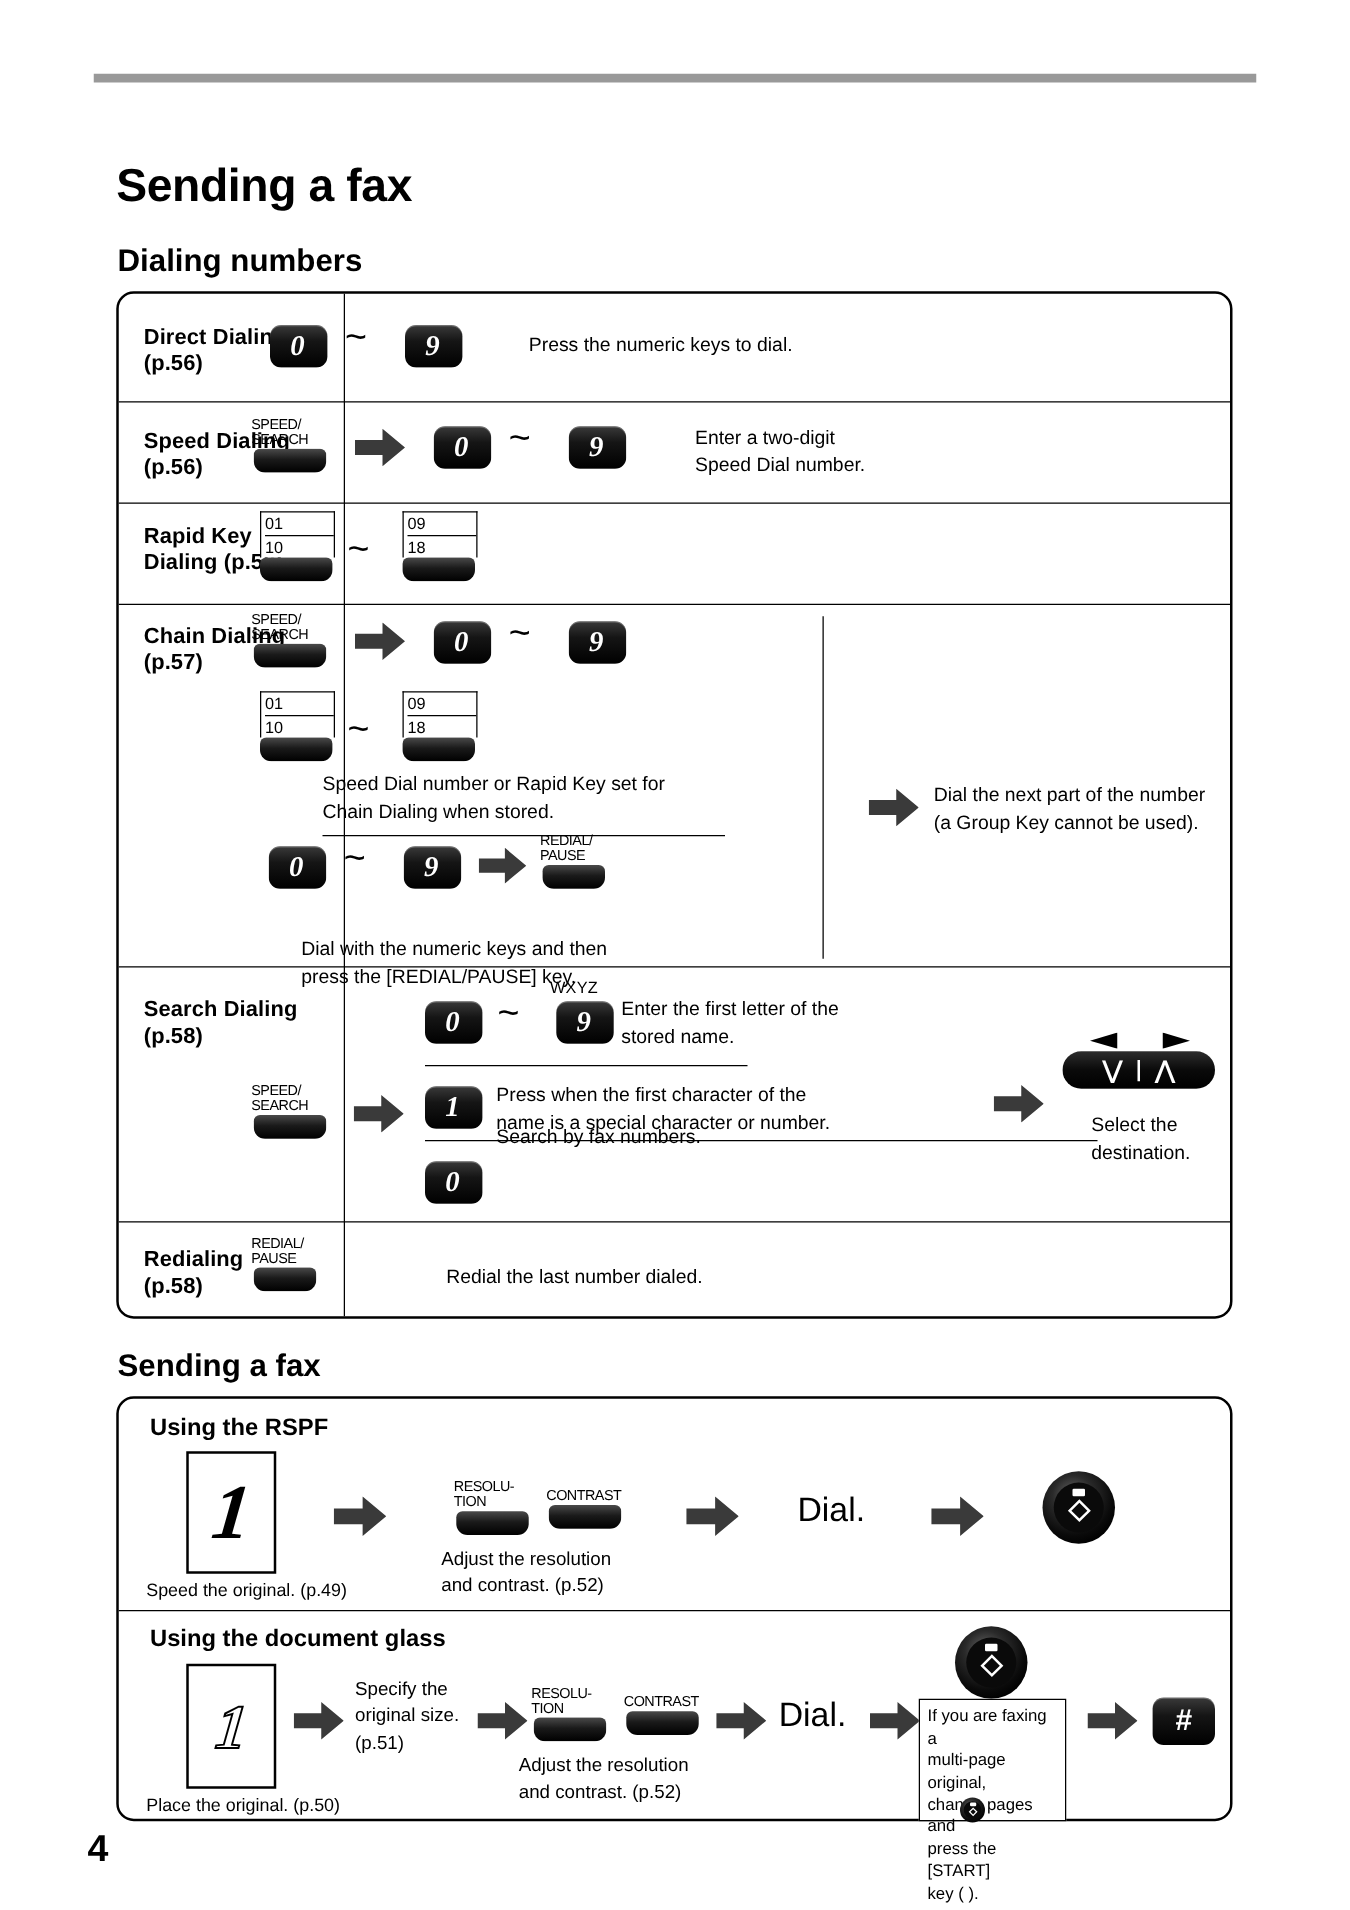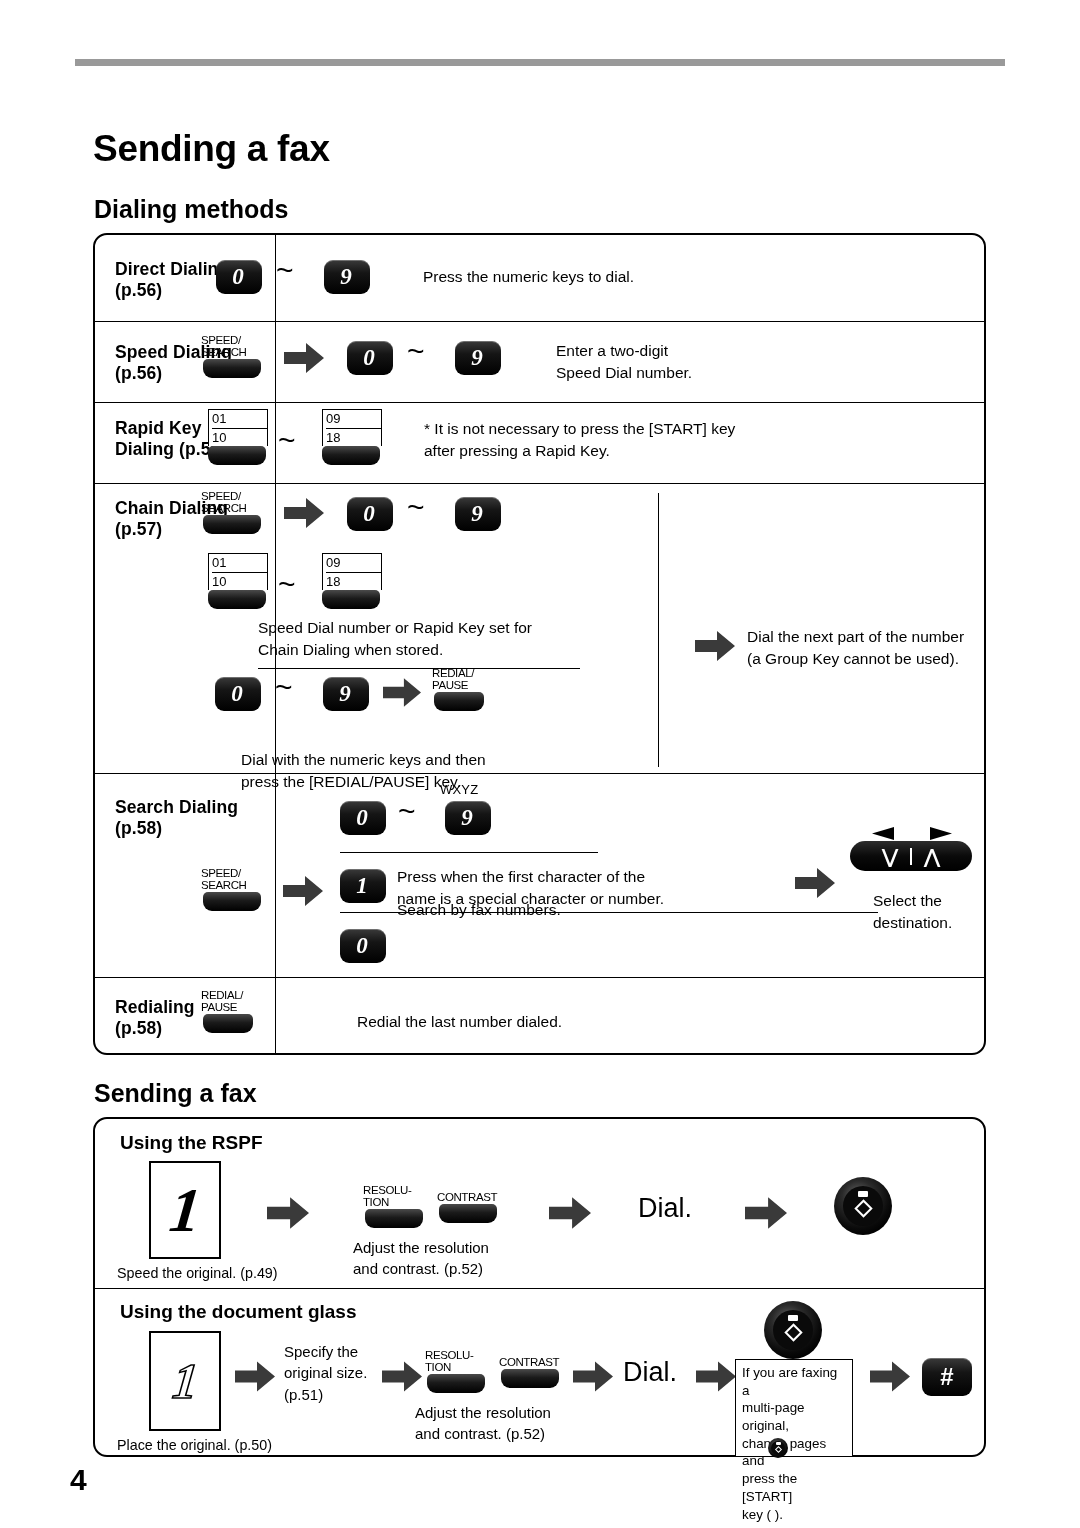--- a/index.html
+++ b/index.html
@@ -197,21 +197,21 @@
 </style>
 </head>
 <body>
 
 <div class="page">
 
   <div class="top-rule"></div>
 
   <h1 class="doc-title">Sending a fax</h1>
 
-  <h2 class="sec-title" id="sec-dialing">Dialing methods</h2>
+  <h2 class="sec-title" id="sec-dialing">Dialing numbers</h2>
 
   <div class="panel" id="panel-dialing">
 
     <div class="rowline" style="top:86px;"></div>
     <div class="rowline" style="top:167px;"></div>
     <div class="rowline" style="top:248px;"></div>
     <div class="rowline" style="top:538px;"></div>
     <div class="rowline" style="top:742px;"></div>
 
     <div class="vline" style="left:180px; top:0; height:818px;"></div>
@@ -259,22 +259,20 @@
       <div class="pill"></div>
     </div>
     <div class="tilde" style="left:183px; top:190px;">~</div>
     <div class="rapidkey" style="left:227px; top:174px;">
       <div class="nbox">
         <div class="n1">09</div>
         <div class="n2">18</div>
       </div>
       <div class="pill"></div>
     </div>
-    <div class="note" style="left: 329px; top: 183px; width: 520px; white-space: pre-line;">* It is not necessary to press the [START] key
-   after pressing a Rapid Key.</div>
 
     <div class="rowlabel" style="left: 20px; top: 263px; width: 158px; white-space: pre-line;">Chain Dialing
 (p.57)</div>
 
     <div class="panelkey" style="left:106px; top:255px;">
       <div class="cap" style="white-space: pre-line;">SPEED/
 SEARCH</div>
       <div class="pill"></div>
     </div>
     <div class="arrow" style="left:189px; top:263px;">
@@ -357,20 +355,22 @@
     </div>
 
     <div class="numkey" style="left:245px; top:566px;">
       <span>0</span>
     </div>
     <div class="tilde" style="left:303px; top:561px;">~</div>
     <div style="position:absolute; left:345px; top:547px; font-size:13px; letter-spacing:0.2px;">WXYZ</div>
     <div class="numkey" style="left:350px; top:566px;">
       <span>9</span>
     </div>
+    <div class="note" style="left: 402px; top: 562px; width: 290px; white-space: pre-line;">Enter the first letter of the
+stored name.</div>
 
     <div class="hrule" style="left:245px; top:617px; width:258px;"></div>
 
     <div class="numkey" style="left:245px; top:634px;">
       <span>1</span>
     </div>
     <div class="note" style="left: 302px; top: 631px; width: 400px; white-space: pre-line;">Press when the first character of the
 name is a special character or number.</div>
 
     <div class="hrule" style="left:245px; top:677px; width:538px;"></div>

